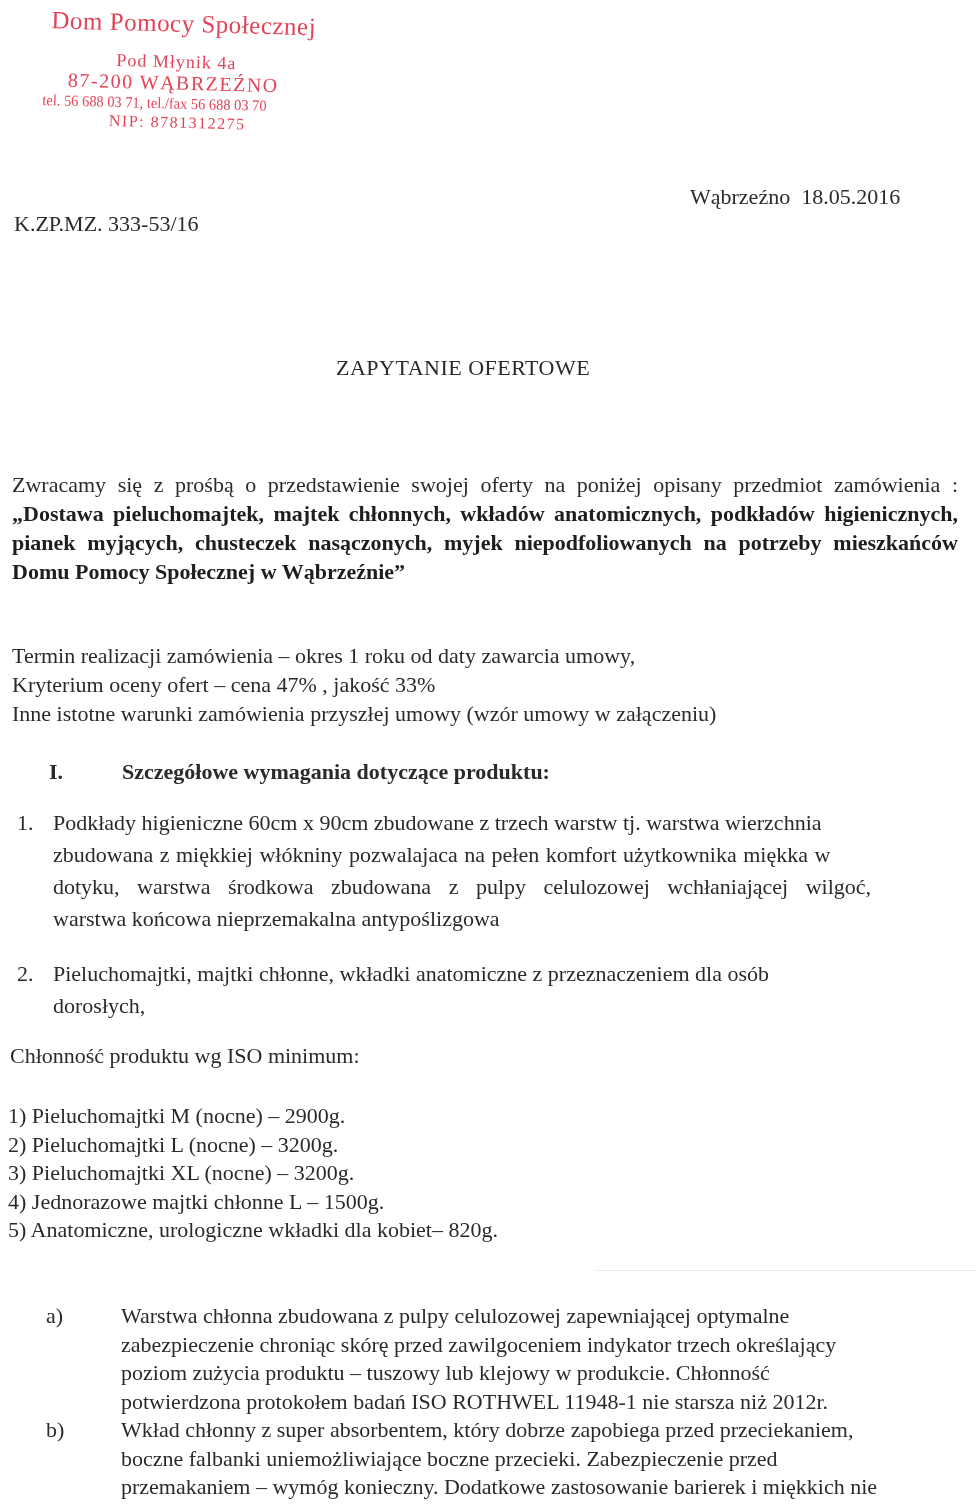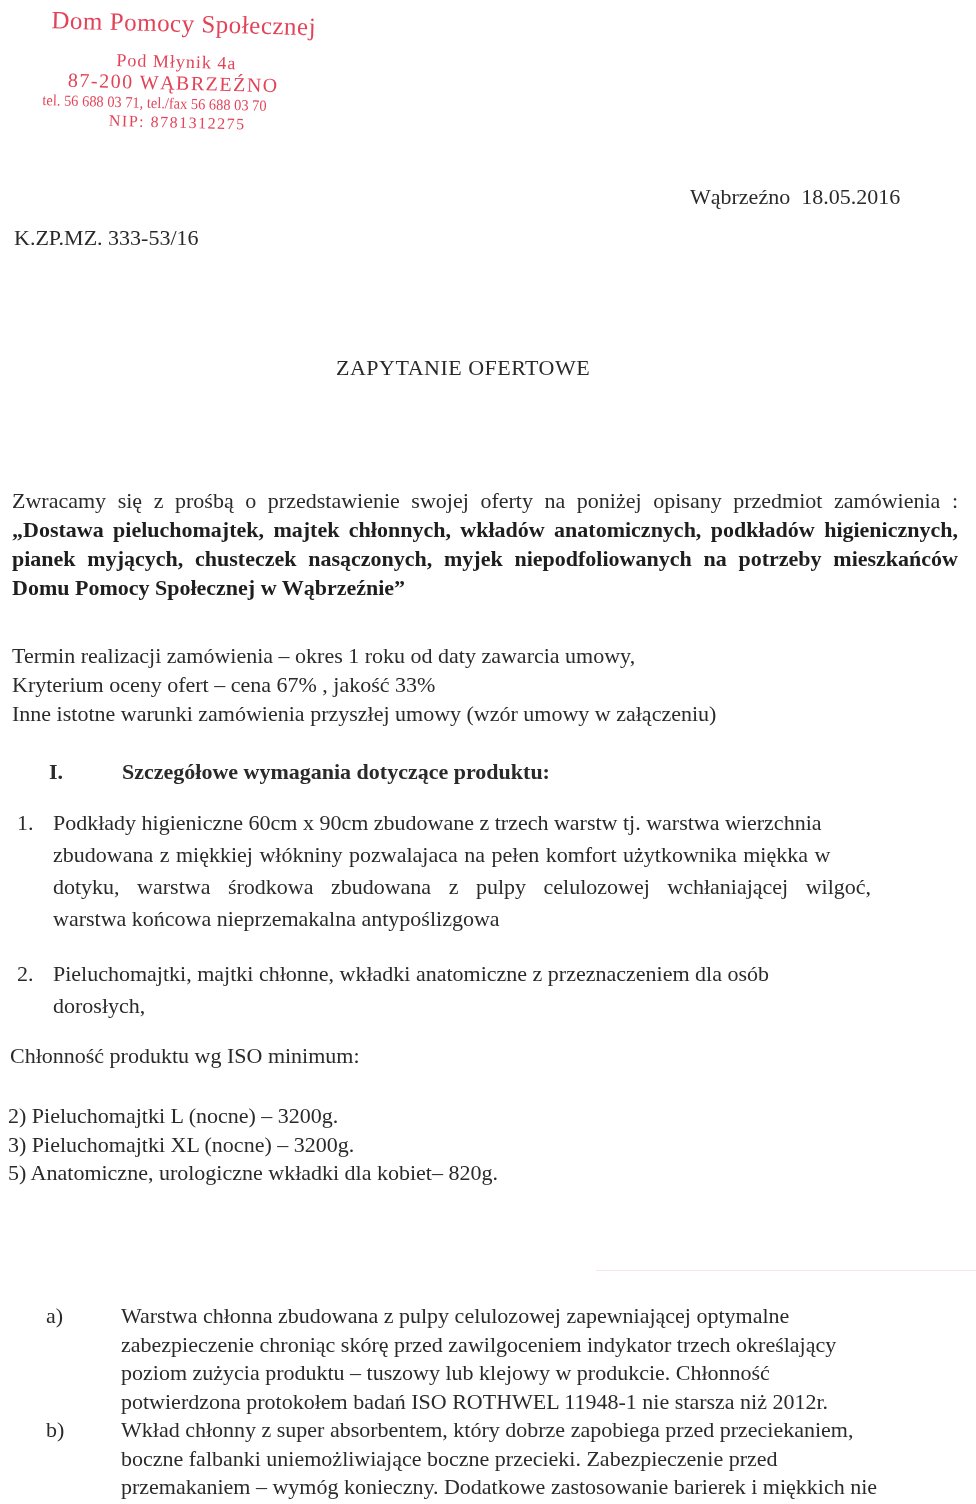--- a/index.html
+++ b/index.html
@@ -14,27 +14,27 @@
       transform: rotate(1.5deg); transform-origin: left top;
       opacity: 0.92;
     }
     .stamp .s1 { position: absolute; left: 12px; top: 4px; font-size: 25px; letter-spacing: 0.5px; white-space: nowrap; }
     .stamp .s2 { position: absolute; left: 78px; top: 46px; font-size: 18px; letter-spacing: 1px; white-space: nowrap; }
     .stamp .s3 { position: absolute; left: 30px; top: 66px; font-size: 20px; letter-spacing: 1.5px; white-space: nowrap; }
     .stamp .s4 { position: absolute; left: 5px; top: 89px; font-size: 15.5px; white-space: nowrap; transform: scaleX(0.93); transform-origin: left; }
     .stamp .s5 { position: absolute; left: 72px; top: 108px; font-size: 16px; letter-spacing: 1.5px; white-space: nowrap; }
 
     .abs { position: absolute; white-space: nowrap; }
-    .ref { left: 14px; top: 225px; font-size: 22px; }
+    .ref { left: 14px; top: 211px; font-size: 22px; }
     .date { left: 690px; top: 184px; font-size: 22px; }
     .title { left: 336px; top: 355px; font-size: 22px; letter-spacing: 0.5px; }
 
     .intro {
       position: absolute; left: 12px; top: 470px; width: 946px;
-      font-size: 22px; line-height: 29px; text-align: justify; margin-top: 16px;
+      font-size: 22px; line-height: 29px; text-align: justify;
     }
     .intro b { font-weight: bold; color: #1e1e1e; }
     .conds { position: absolute; left: 12px; top: 641px; font-size: 22px; line-height: 29px; }
     .sec { position: absolute; top: 759px; font-size: 22px; font-weight: bold; }
     .sec-num { left: 49px; }
     .sec-label { left: 122px; }
 
     .num-item { position: absolute; font-size: 22px; line-height: 32px; }
     .num-item .n { position: absolute; left: 0; top: 0; }
     .num-item .t { position: absolute; left: 36px; top: 0; text-align: justify; }
@@ -66,21 +66,21 @@
 </div>
 
 <div class="abs ref">K.ZP.MZ. 333-53/16</div>
 <div class="abs date" style="white-space: pre;">Wąbrzeźno  18.05.2016</div>
 <div class="abs title">ZAPYTANIE OFERTOWE</div>
 
 <div class="intro"><span>Zwracamy się z prośbą o przedstawienie swojej oferty na poniżej opisany przedmiot zamówienia : </span><b>„Dostawa pieluchomajtek, majtek chłonnych, wkładów anatomicznych, podkładów higienicznych, pianek myjących, chusteczek nasączonych, myjek niepodfoliowanych na potrzeby  mieszkańców Domu Pomocy Społecznej w Wąbrzeźnie”</b></div>
 
 <div class="conds">
   <div>Termin realizacji zamówienia – okres 1 roku od daty zawarcia umowy,</div>
-  <div>Kryterium oceny ofert – cena 67% , jakość 33%</div>
+  <div>Kryterium oceny ofert – cena 47% , jakość 33%</div>
   <div>Inne istotne warunki zamówienia przyszłej umowy (wzór umowy w załączeniu)</div>
 </div>
 
 <div class="abs sec sec-num">I.</div>
 <div class="abs sec sec-label">Szczegółowe wymagania dotyczące produktu:</div>
 
 <div class="num-item item1">
   <span class="n">1.</span>
   <div class="t">
     <span class="line" style="word-spacing: 0px;">Podkłady higieniczne 60cm x 90cm zbudowane z trzech warstw tj. warstwa wierzchnia</span>
@@ -94,22 +94,24 @@
   <span class="n">2.</span>
   <div class="t">
     <span class="line">Pieluchomajtki, majtki chłonne, wkładki anatomiczne z przeznaczeniem dla osób</span>
     <span class="line">dorosłych,</span>
   </div>
 </div>
 
 <div class="abs absorb-heading">Chłonność produktu wg ISO minimum:</div>
 
 <div class="plist">
+  <div>1) Pieluchomajtki M (nocne) – 2900g.</div>
   <div>2) Pieluchomajtki L (nocne) – 3200g.</div>
   <div>3) Pieluchomajtki XL (nocne) – 3200g.</div>
+  <div>4) Jednorazowe majtki chłonne L – 1500g.</div>
   <div>5) Anatomiczne, urologiczne wkładki dla kobiet– 820g.</div>
 </div>
 <div class="hline"></div>
 
 <div class="alpha alpha-a">
   <span class="n">a)</span>
   <div class="t">
     <span class="line">Warstwa chłonna zbudowana z pulpy celulozowej zapewniającej optymalne</span>
     <span class="line">zabezpieczenie chroniąc skórę przed zawilgoceniem indykator trzech określający</span>
     <span class="line">poziom zużycia produktu – tuszowy lub klejowy w produkcie. Chłonność</span>

